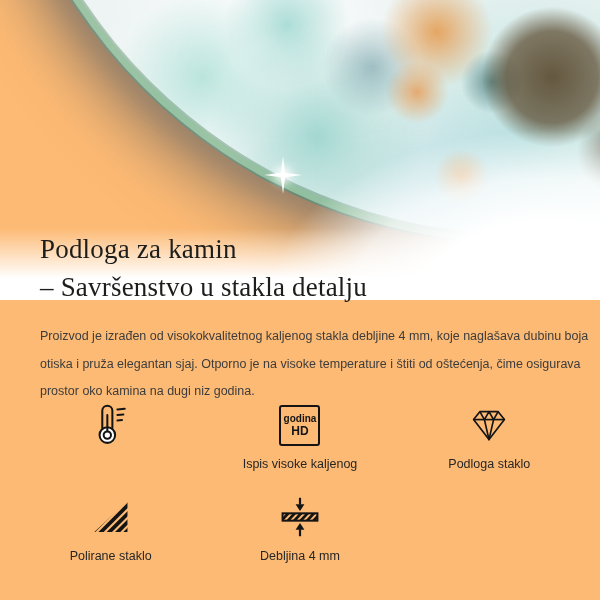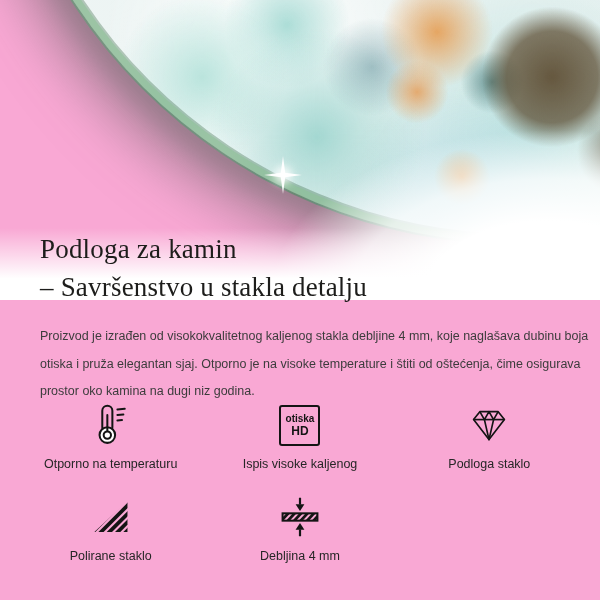--- a/index.html
+++ b/index.html
@@ -1,16 +1,16 @@
 <!DOCTYPE html>
 <html><head>
 <meta charset="utf-8">
 <style>
   html,body{margin:0;padding:0;background:#fff;}
-  .stage{position:relative;width:600px;height:600px;overflow:hidden;background:#f9a8d4;
+  .stage{position:relative;width:600px;height:600px;overflow:hidden;background:#fdba74;
          font-family:"Liberation Sans",sans-serif;color:#262626;}
 
   
   .hero{position:absolute;left:0;top:0;width:600px;height:300px;overflow:hidden;}
   .glass-circle{
     position:absolute;left:-15px;top:-825px;width:1066px;height:1066px;border-radius:50%;
     background-color:#edf4f3;
     background-image:
       radial-gradient(circle 95px at 565px 900px, rgba(96,80,54,0.95) 0%, rgba(96,80,54,0.75) 48%, rgba(96,80,54,0) 74%),
       radial-gradient(circle 60px at 632px 975px, rgba(88,74,50,0.8) 0%, rgba(88,74,50,0) 70%),
@@ -94,27 +94,26 @@
         <svg class="icon" width="44" height="44" viewBox="0 0 48 48" fill="none" stroke="#141414" stroke-width="2.2" stroke-linecap="round">
           <rect x="14.5" y="3" width="11" height="29" rx="5.5"></rect>
           <circle cx="20" cy="35" r="8.5" fill="#ffffff"></circle>
           <circle cx="20" cy="35" r="4"></circle>
           <line x1="20" y1="13" x2="20" y2="30.5"></line>
           <line x1="31" y1="7" x2="39" y2="6.3"></line>
           <line x1="31" y1="13" x2="37.5" y2="12.5"></line>
           <line x1="31" y1="19" x2="36" y2="18.6"></line>
         </svg>
       </div>
-      <div class="feature-label">Otporno na temperaturu</div>
     </div>
 
     <div class="feature">
       <div class="icon-box">
         <div class="uhd">
-          <div class="uhd-top">otiska</div>
+          <div class="uhd-top">godina</div>
           <div class="uhd-bottom">HD</div>
         </div>
       </div>
       <div class="feature-label">Ispis visoke kaljenog</div>
     </div>
 
 
     <div class="feature">
       <div class="icon-box">
         <svg class="icon" width="40" height="40" viewBox="0 0 48 48" fill="none" stroke="#141414" stroke-width="2" stroke-linejoin="round">

